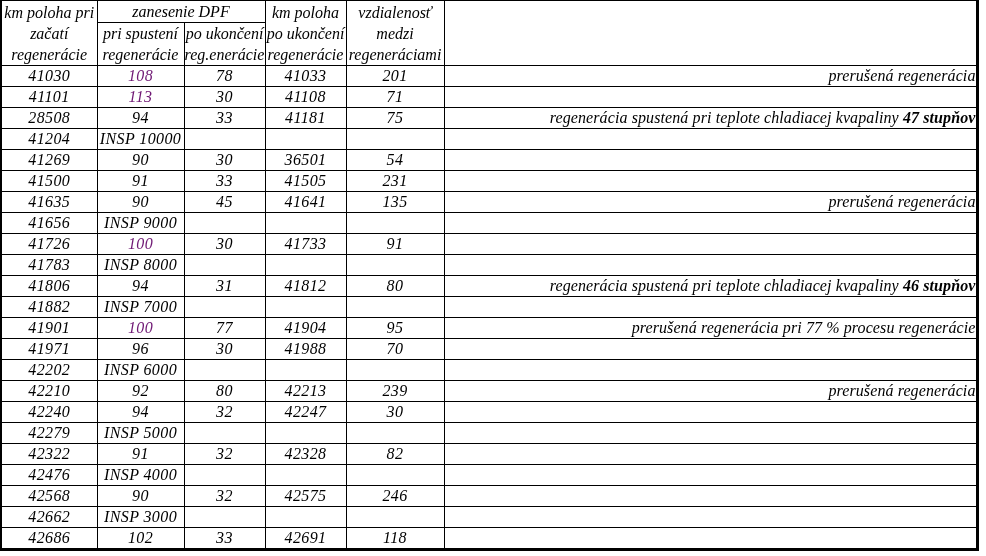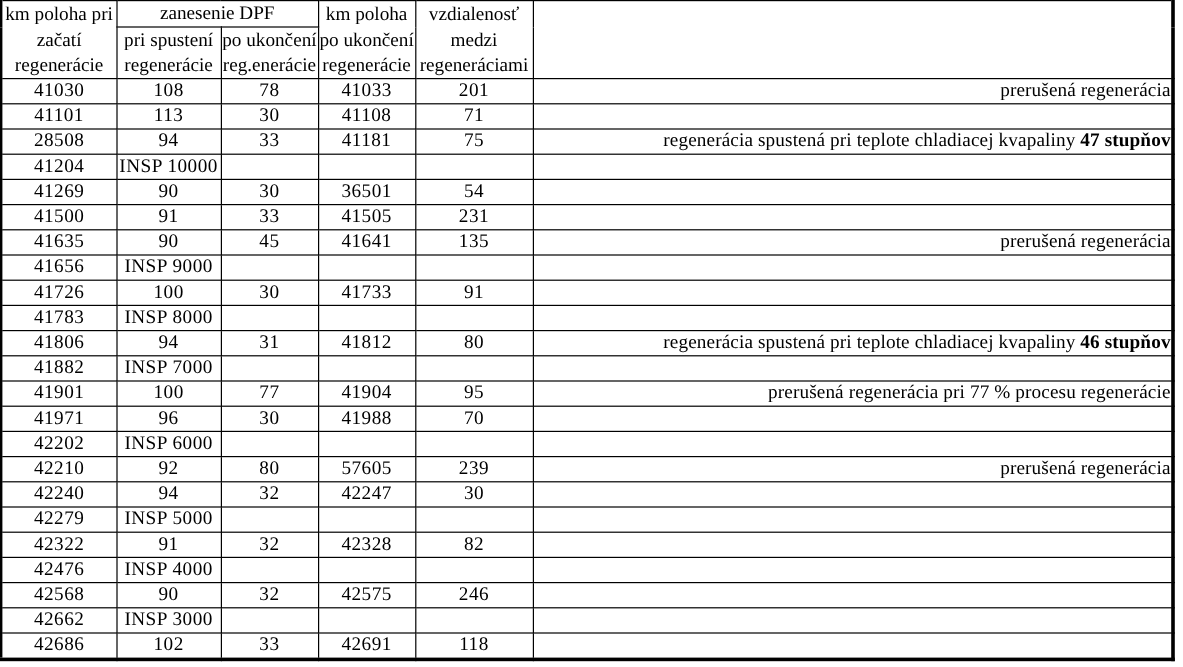--- a/index.html
+++ b/index.html
@@ -12,20 +12,21 @@
     font-family: "Liberation Serif", serif;
     color: #000000;
   }
   table.dpf {
     border-collapse: collapse;
     table-layout: fixed;
     border-top: 1px solid #000;
     border-left: 2px solid #000;
     border-right: 3px solid #000;
     border-bottom: 3px solid #000;
+    font-style: italic;
   }
   table.dpf th,
   table.dpf td {
     border: 1px solid #000;
     padding: 0;
     font-size: 16px;
     font-weight: normal;
     text-align: center;
     vertical-align: middle;
     overflow: hidden;
@@ -43,21 +44,21 @@
   tbody td {
     line-height: 20px;
     white-space: nowrap;
     letter-spacing: 0.4px;
   }
   tbody td.note {
     text-align: right;
     padding-left: 3px;
     letter-spacing: 0.1px;
   }
-  td.red  { color: #000000; font-weight: bold; margin-left: 16px; }
+  td.red  { color: #701a75; font-weight: bold; margin-left: 16px; }
   td.insp { font-weight: bold; }
   td.b    { font-weight: bold; margin-left: 11px; }
   .note-bold { font-weight: bold; }
 </style>
 </head>
 <body>
 
 <table class="dpf">
   <colgroup>
     <col style="width:96px">
@@ -221,21 +222,21 @@
     <td class="dpf-end"></td>
     <td class="km-end"></td>
     <td class="distance"></td>
     <td class="note"><span class="note-text"></span><span class="note-bold"></span></td>
   </tr>
 
   <tr>
     <td class="km-start">42210</td>
     <td class="dpf-start">92</td>
     <td class="dpf-end">80</td>
-    <td class="km-end">57605</td>
+    <td class="km-end">42213</td>
     <td class="distance">239</td>
     <td class="note"><span class="note-text">prerušená regenerácia</span><span class="note-bold"></span></td>
   </tr>
 
   <tr>
     <td class="km-start">42240</td>
     <td class="dpf-start">94</td>
     <td class="dpf-end">32</td>
     <td class="km-end">42247</td>
     <td class="distance">30</td>

